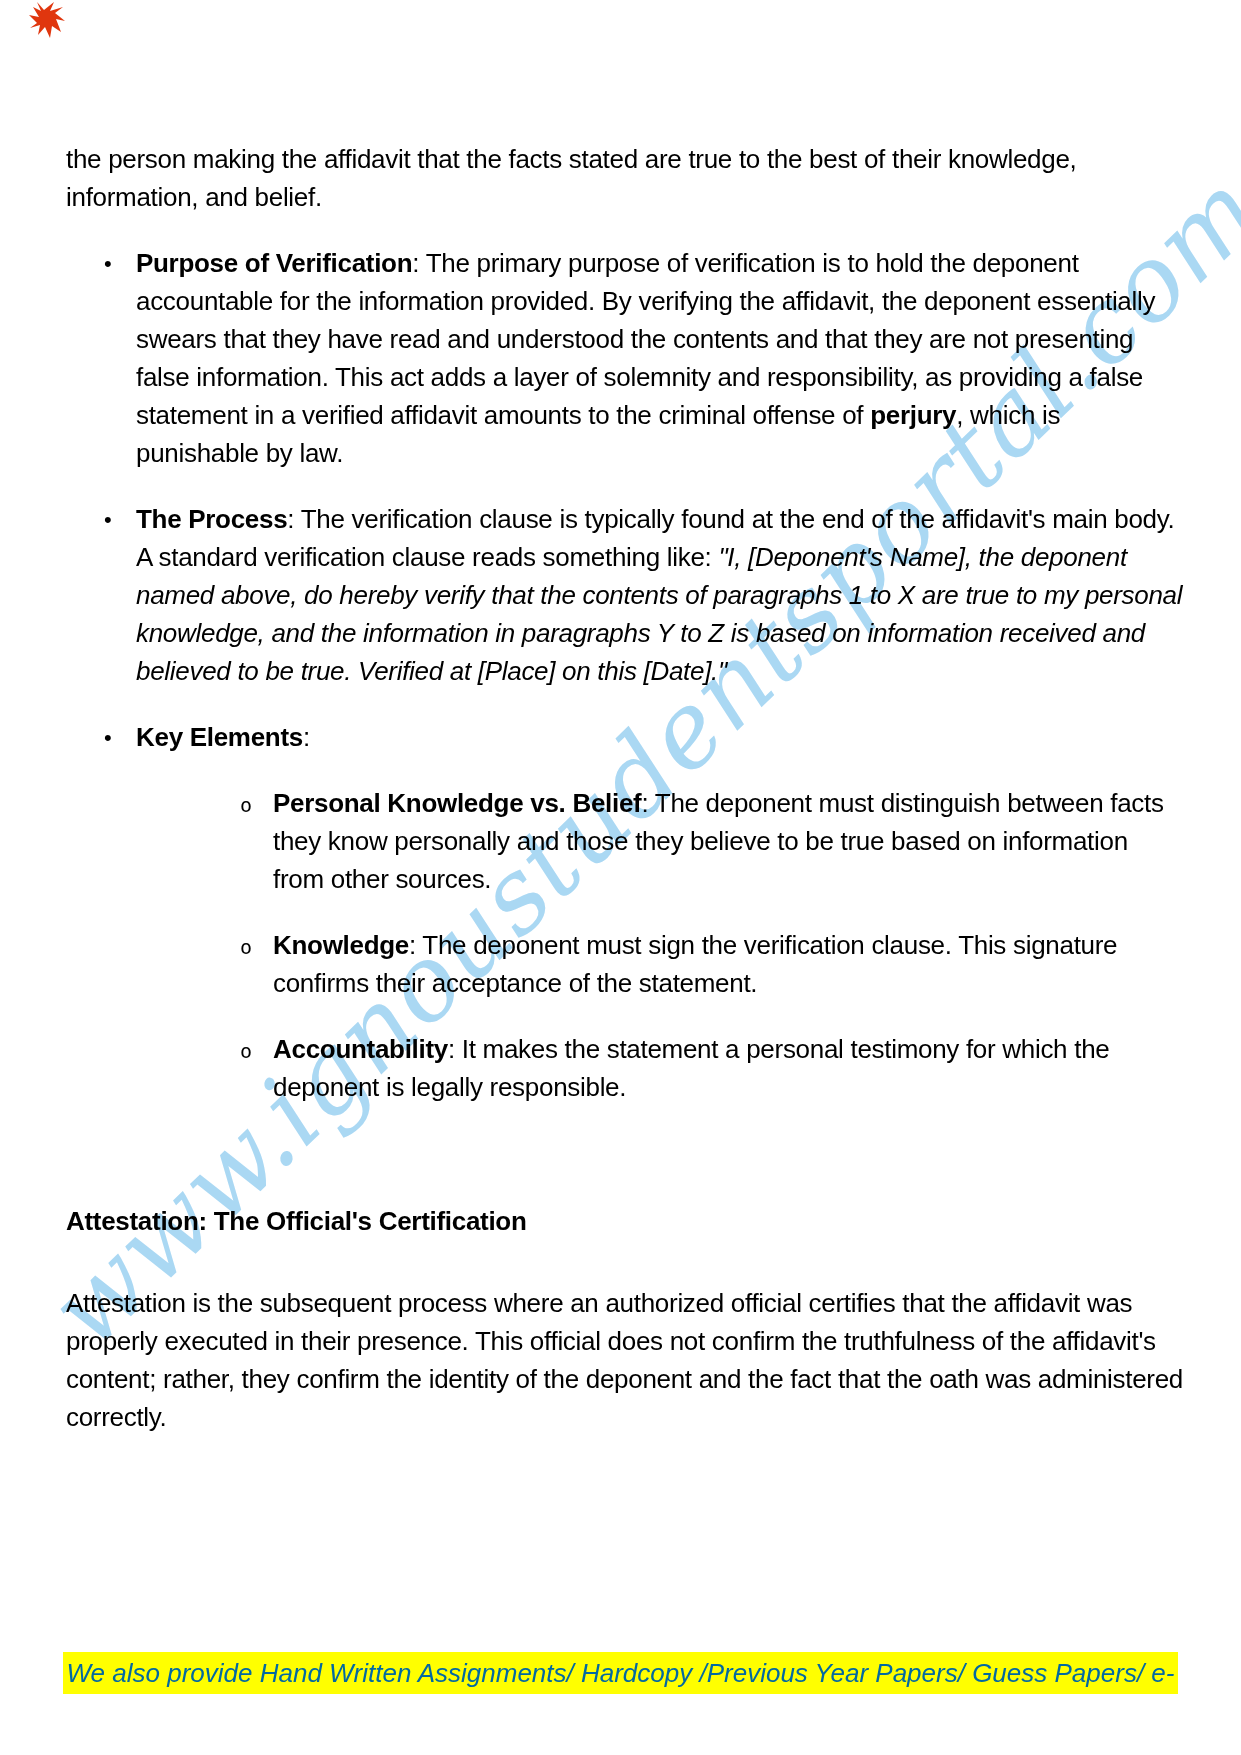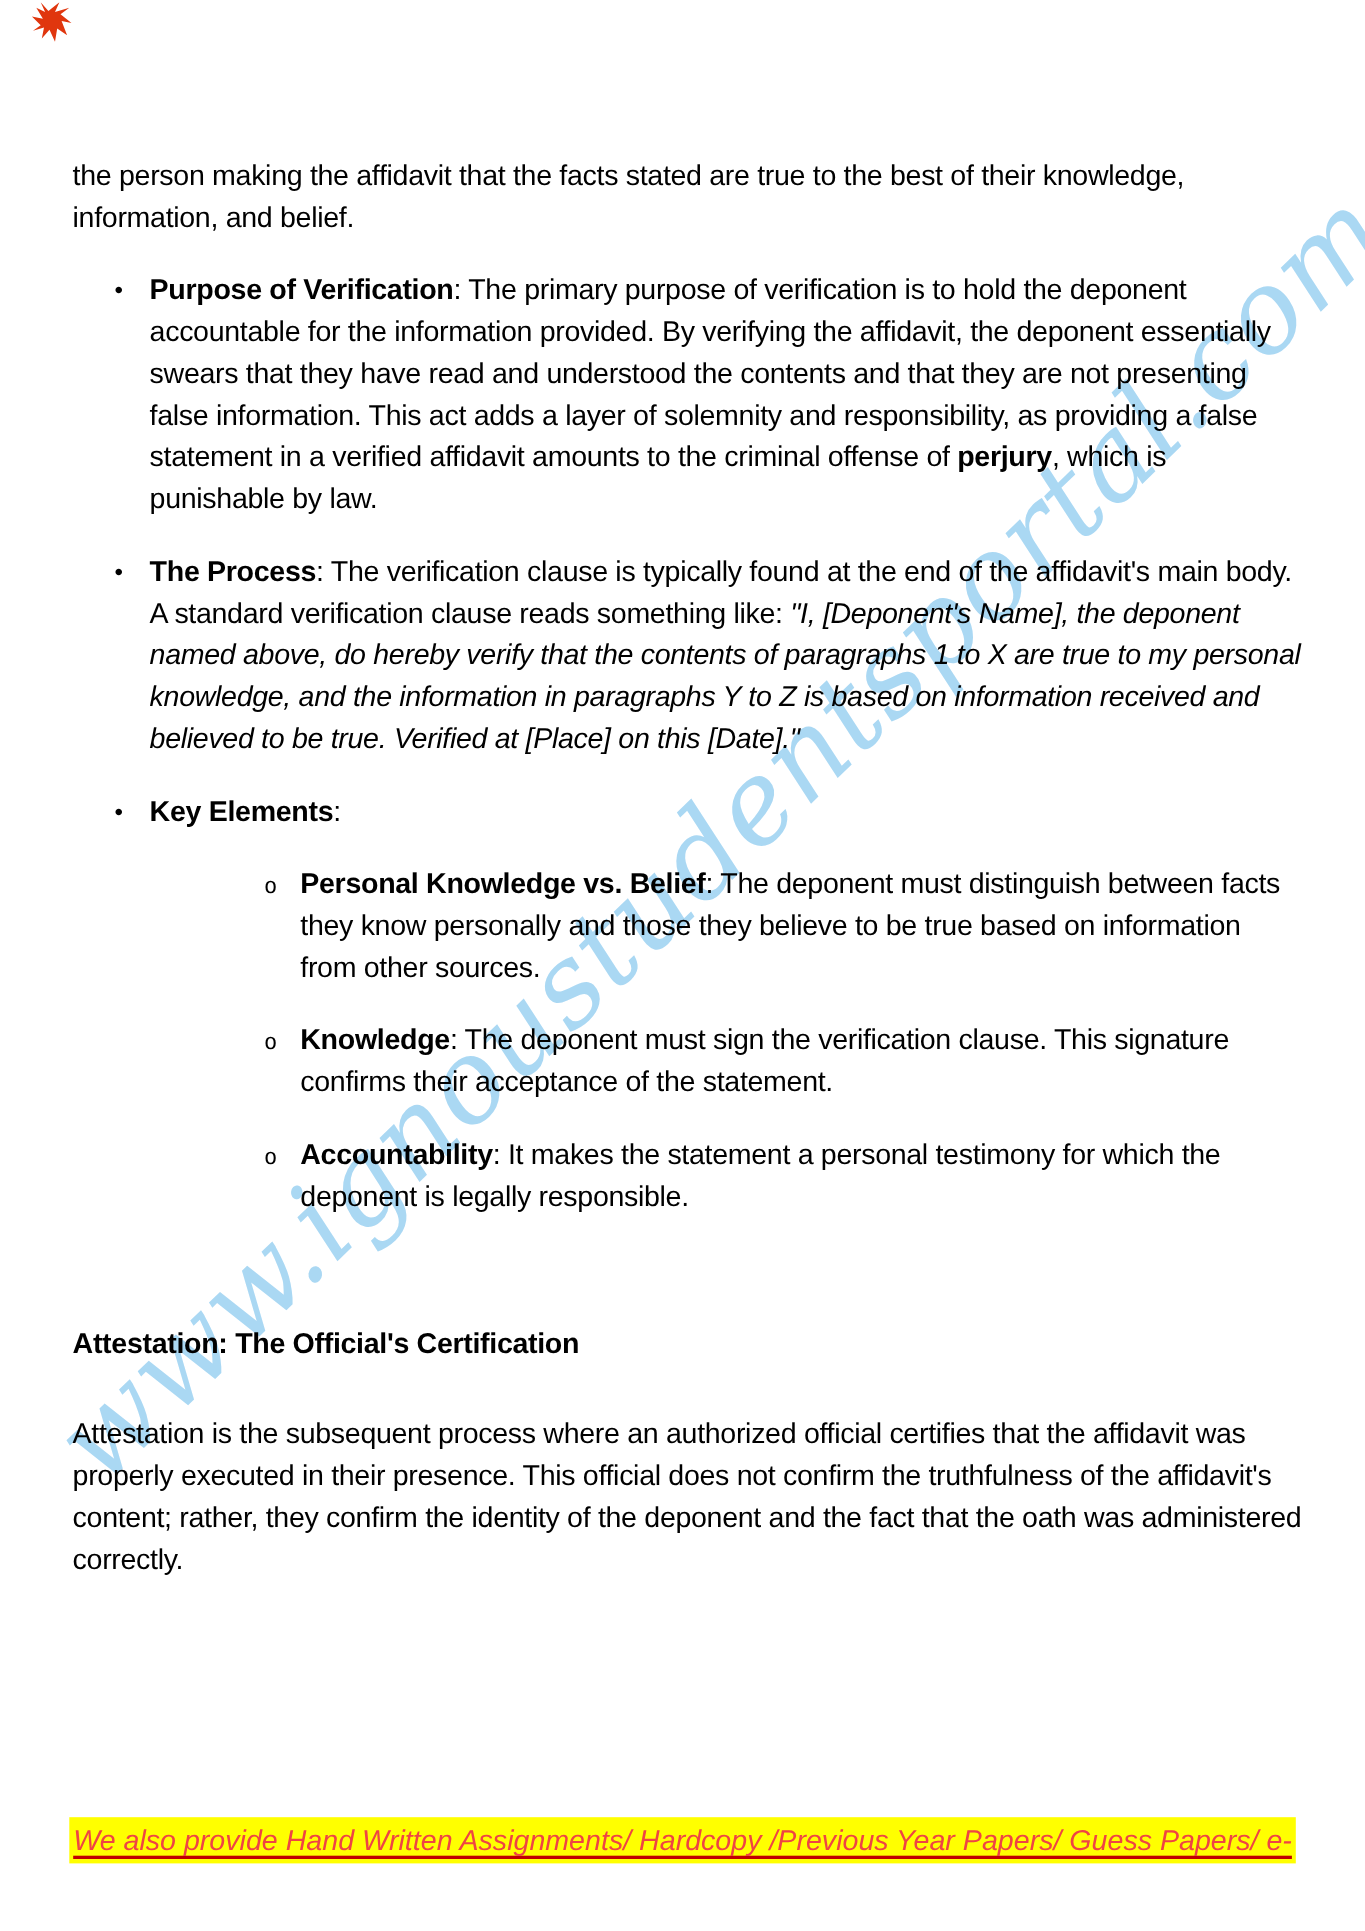--- a/index.html
+++ b/index.html
@@ -35,22 +35,22 @@
   
   .footer{
     position:absolute;left:46px;right:46px;top:1652px;z-index:1;
     text-align:center;font-style:italic;font-size:26px;line-height:42px;
   }
   .f-row{display:block;}
   .hl{
     display:inline-block;background:#ffff00;padding:0 4px;white-space:nowrap;
   }
   .f-red{
-    color:#ef4444;
-    text-decoration:underline;text-decoration-color:#c00000;
+    color:#0369a1;
+    text-decoration-color:#c00000;
     text-decoration-thickness:2.5px;text-underline-offset:5px;
   }
   .f-link{
     color:#0f6cc4;font-weight:bold;
     text-decoration:underline;text-decoration-color:#128a5e;
     text-decoration-thickness:3px;text-underline-offset:5px;
   }
 </style>
 </head>
 <body>

